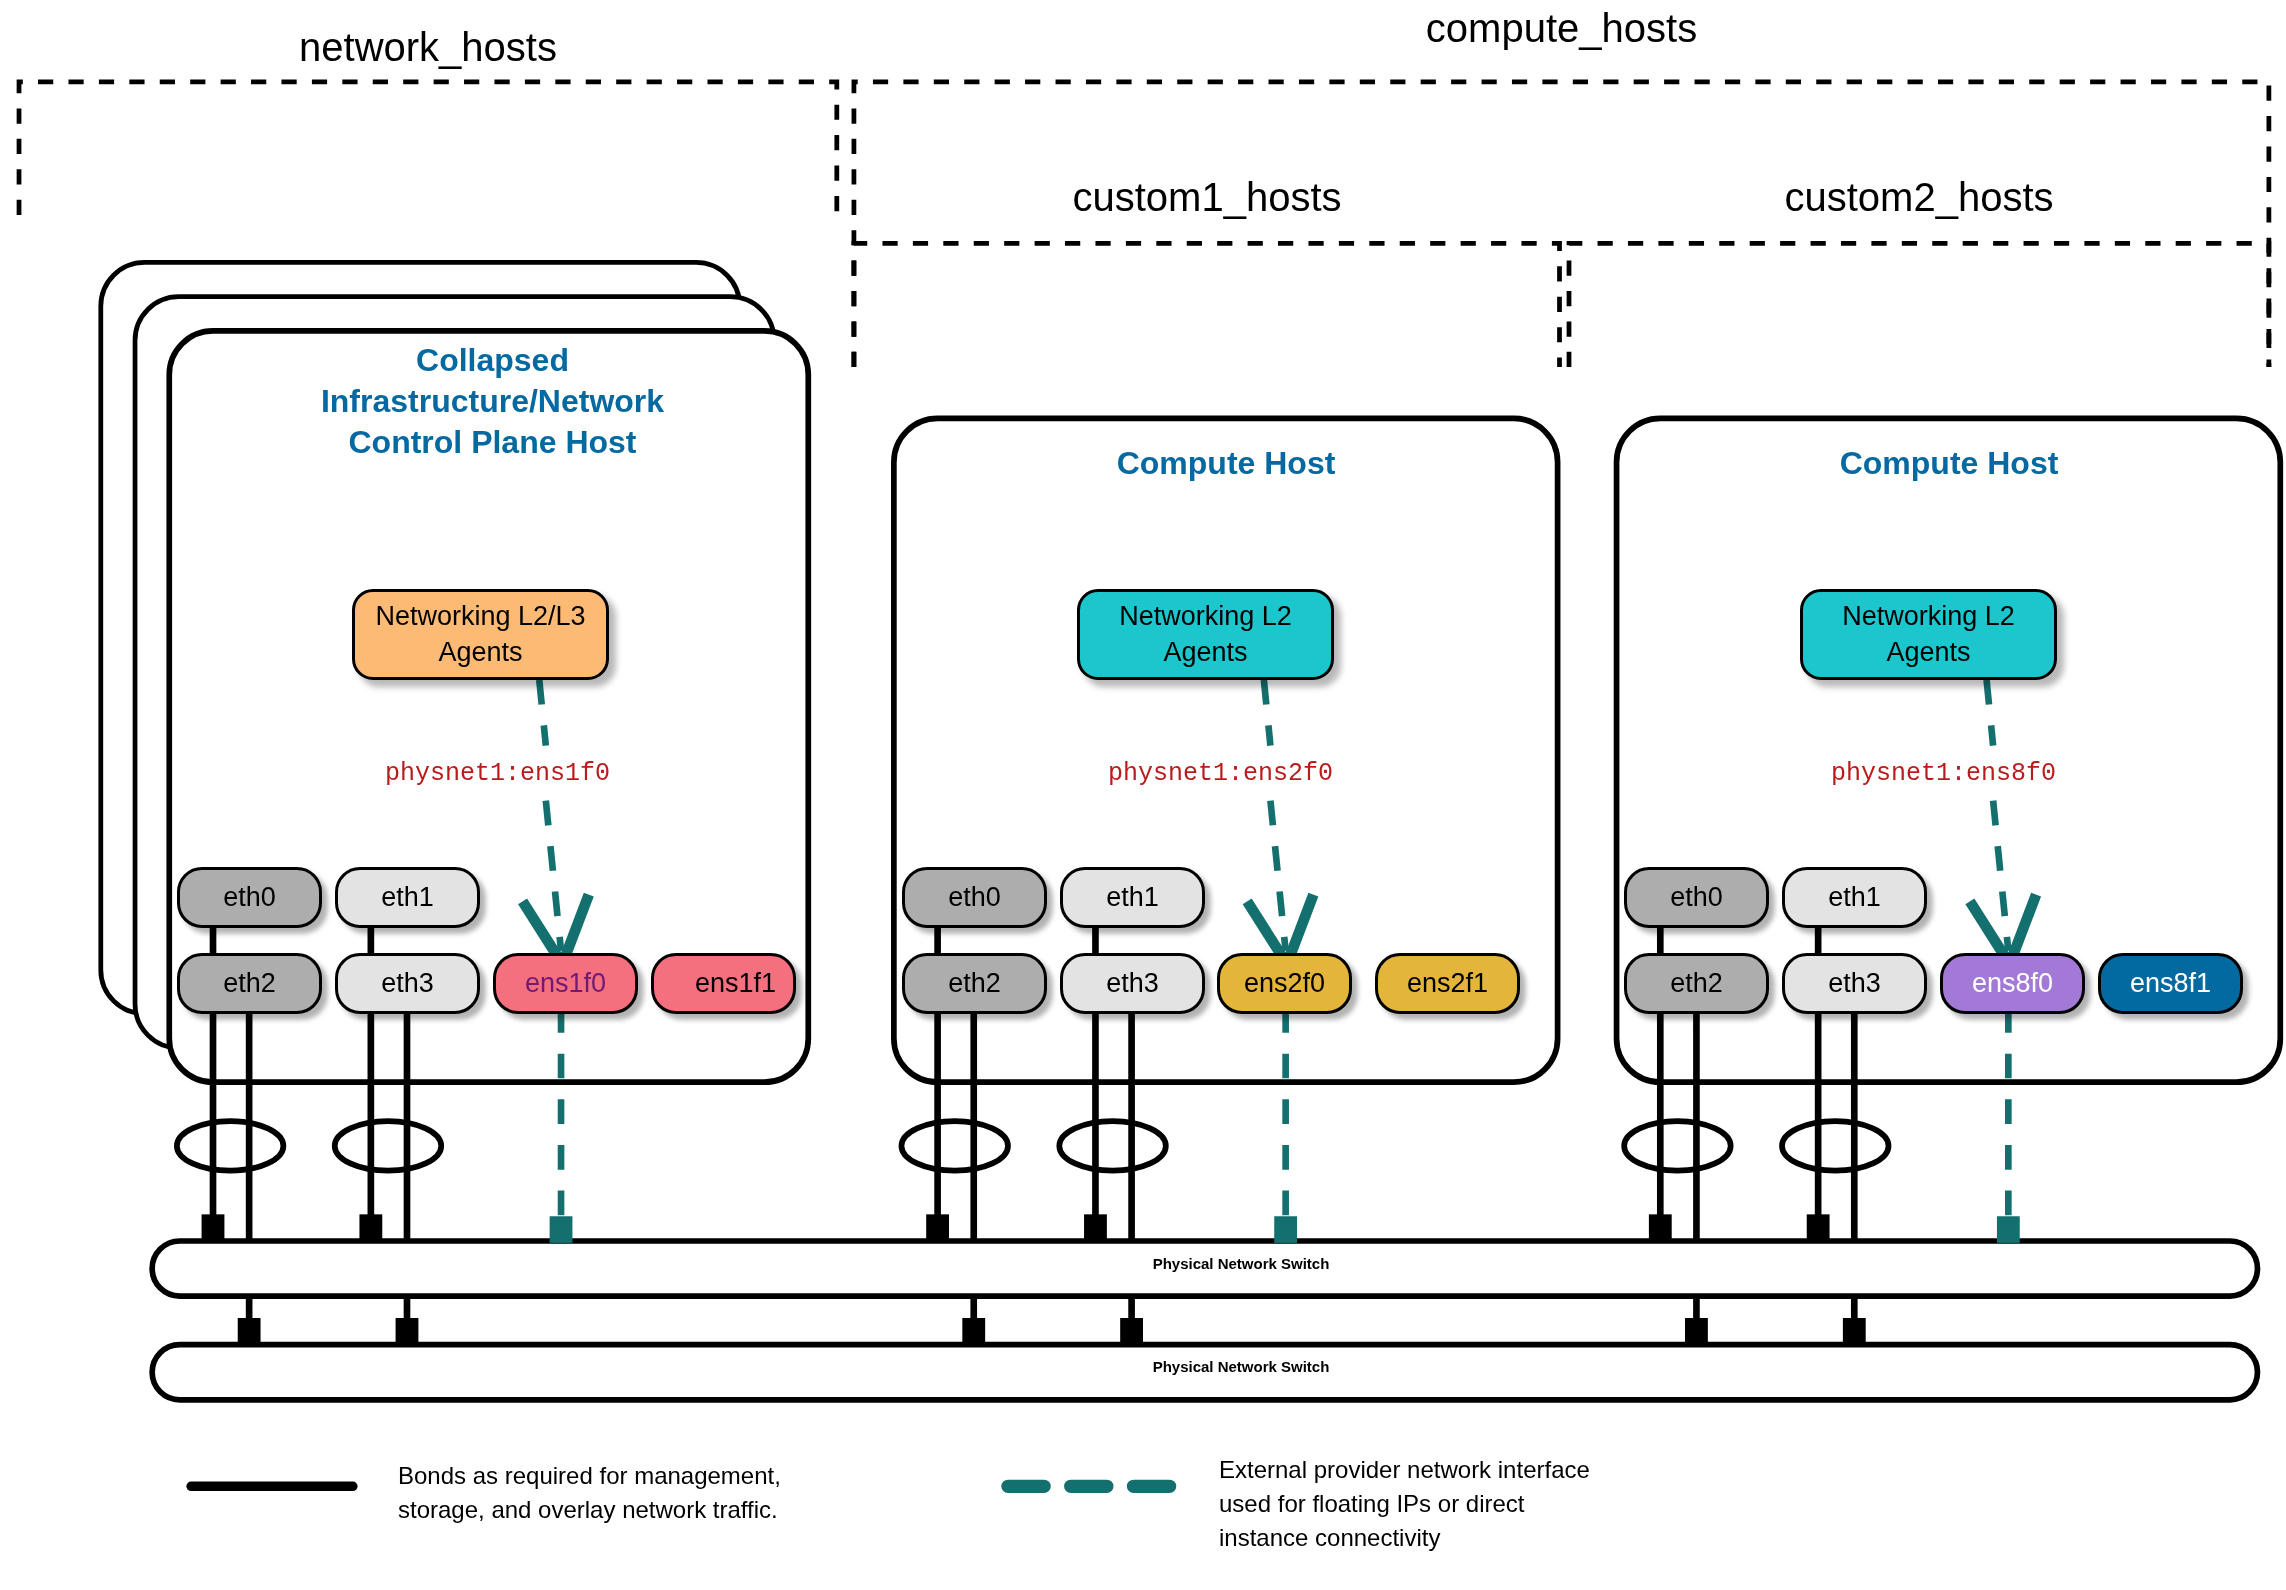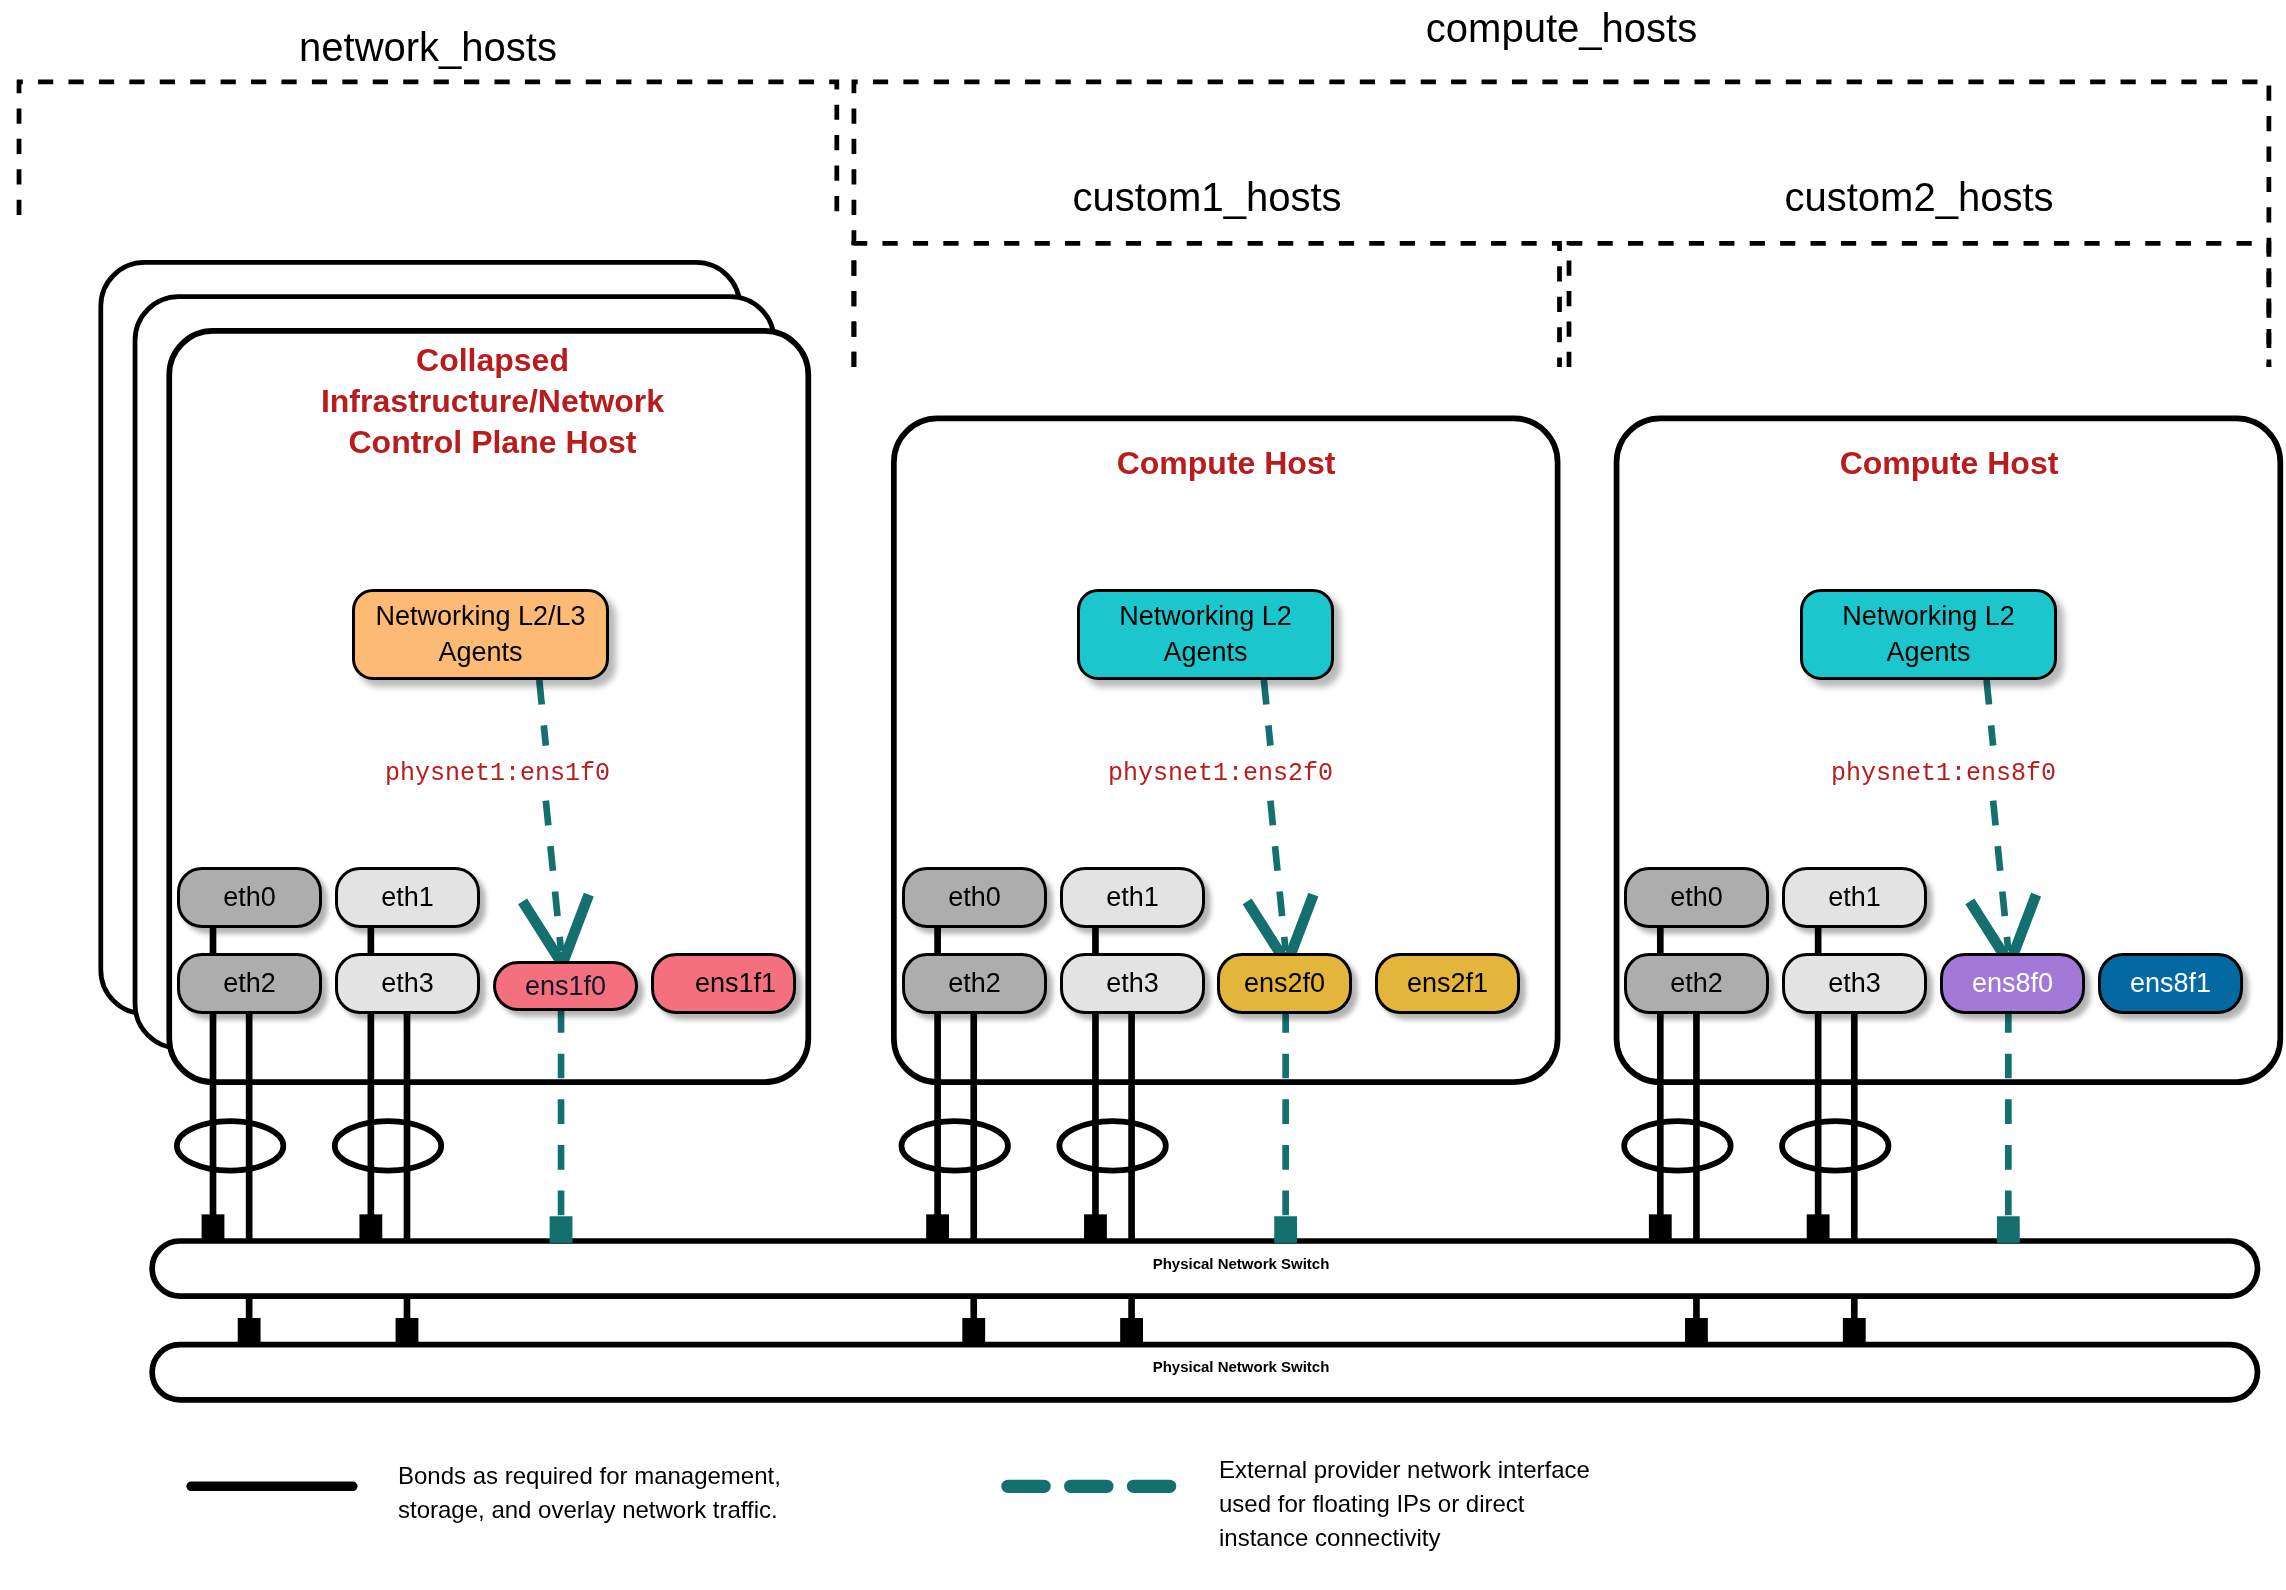--- a/index.html
+++ b/index.html
@@ -31,21 +31,21 @@
     font-size: 40px;
     color: #000;
     white-space: nowrap;
     text-align: center;
     font-family: "Liberation Sans", sans-serif;
   }
   .host-title {
     position: absolute;
     font-size: 32px;
     font-weight: bold;
-    color: #b91c1c;
+    color: #0369a1;
     text-align: center;
     line-height: 1.28;
     white-space: pre-line;
     font-family: "Liberation Sans", sans-serif;
   }
   .agent-box {
     position: absolute;
     border: 3.8px solid #000;
     border-radius: 21px;
     box-sizing: border-box;
@@ -192,21 +192,21 @@
       <div class="host-title" style="left: 207px; top: 340px; width: 571px;">Collapsed
 Infrastructure/Network
 Control Plane Host</div>
       <div class="agent-box" style="left: 352px; top: 589px; width: 257px; height: 91px; background: #fdba74;">Networking
 L2/L3 Agents</div>
       <div class="physnet-label" style="left: 385px; top: 759px; width: 209px;">physnet1:ens1f0</div>
       <div class="nic" style="left: 177px; top: 867px; width: 145px; height: 61px; background: rgb(173, 173, 173); color: rgb(0, 0, 0);">eth0</div>
       <div class="nic" style="left: 335px; top: 867px; width: 145px; height: 61px; background: rgb(227, 227, 227); color: rgb(0, 0, 0);">eth1</div>
       <div class="nic" style="left: 177px; top: 953px; width: 145px; height: 61px; background: rgb(173, 173, 173); color: rgb(0, 0, 0);">eth2</div>
       <div class="nic" style="left: 335px; top: 953px; width: 145px; height: 61px; background: rgb(227, 227, 227); color: rgb(0, 0, 0);">eth3</div>
-      <div class="nic" style="left: 493px; top: 953px; width: 145px; height: 50px; background: rgb(244, 112, 127); color: #0f172a; margin-top: 8px;">ens1f0</div>
+      <div class="nic" style="left: 493px; top: 953px; width: 145px; height: 61px; background: rgb(244, 112, 127); color: #701a75;">ens1f0</div>
       <div class="nic" style="left: 651px; top: 953px; width: 145px; height: 61px; background: rgb(244, 112, 127); color: rgb(0, 0, 0); padding-left: 24px;">ens1f1</div>
       <div class="host-title" style="left: 913px; top: 443px; width: 626px;">Compute Host</div>
       <div class="agent-box" style="left: 1077px; top: 589px; width: 257px; height: 91px; background: rgb(27, 199, 205);">Networking
 L2 Agents</div>
       <div class="physnet-label" style="left: 1108px; top: 759px; width: 209px;">physnet1:ens2f0</div>
       <div class="nic" style="left: 902px; top: 867px; width: 145px; height: 61px; background: rgb(173, 173, 173); color: rgb(0, 0, 0);">eth0</div>
       <div class="nic" style="left: 1060px; top: 867px; width: 145px; height: 61px; background: rgb(227, 227, 227); color: rgb(0, 0, 0);">eth1</div>
       <div class="nic" style="left: 902px; top: 953px; width: 145px; height: 61px; background: rgb(173, 173, 173); color: rgb(0, 0, 0);">eth2</div>
       <div class="nic" style="left: 1060px; top: 953px; width: 145px; height: 61px; background: rgb(227, 227, 227); color: rgb(0, 0, 0);">eth3</div>
       <div class="nic" style="left: 1217px; top: 953px; width: 135px; height: 61px; background: rgb(227, 181, 58); color: rgb(0, 0, 0);">ens2f0</div>

